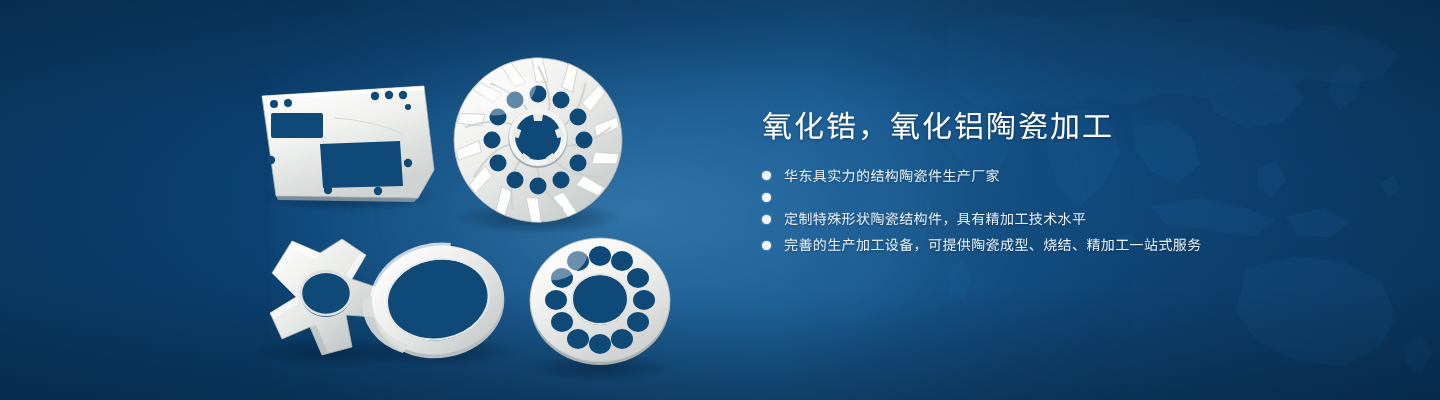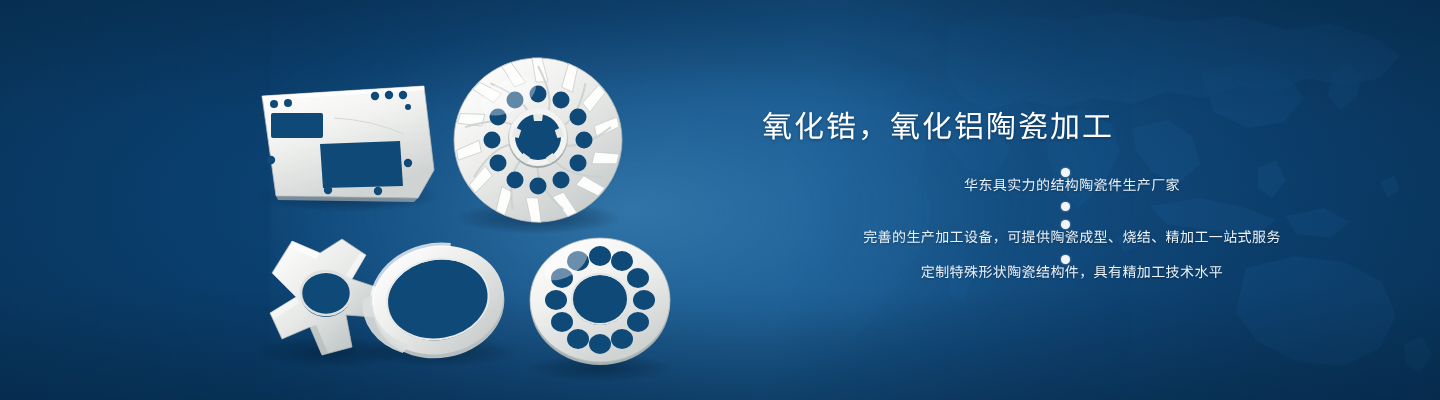--- a/index.html
+++ b/index.html
@@ -93,21 +93,20 @@
   .bullets {
     margin: 22px 0 0 0;
     padding: 0;
     list-style: none;
   }
   .bullet {
     display: flex;
     align-items: center;
     margin-bottom: 9px;
     white-space: nowrap;
-    flex-direction: column;
   }
   .bullet:last-child { margin-bottom: 0; }
   .dot {
     flex: 0 0 auto;
     width: 9px;
     height: 9px;
     border-radius: 50%;
     background: #f2f6fa;
     margin-right: 13px;
     box-shadow: 0 0 2px rgba(255,255,255,0.6);
@@ -353,22 +352,22 @@
     <ul class="bullets">
       <li class="bullet">
         <span class="dot"></span>
         <span class="bullet-text">华东具实力的结构陶瓷件生产厂家</span>
       </li>
       <li class="bullet">
         <span class="dot"></span>
       </li>
       <li class="bullet">
         <span class="dot"></span>
-        <span class="bullet-text">完善的生产加工设备，可提供陶瓷成型、烧结、精加工一站式服务</span>
+        <span class="bullet-text">定制特殊形状陶瓷结构件，具有精加工技术水平</span>
       </li>
       <li class="bullet">
         <span class="dot"></span>
-        <span class="bullet-text">定制特殊形状陶瓷结构件，具有精加工技术水平</span>
+        <span class="bullet-text">完善的生产加工设备，可提供陶瓷成型、烧结、精加工一站式服务</span>
       </li>
     </ul>
   </div>
 
 </div>
 
 </body></html>

